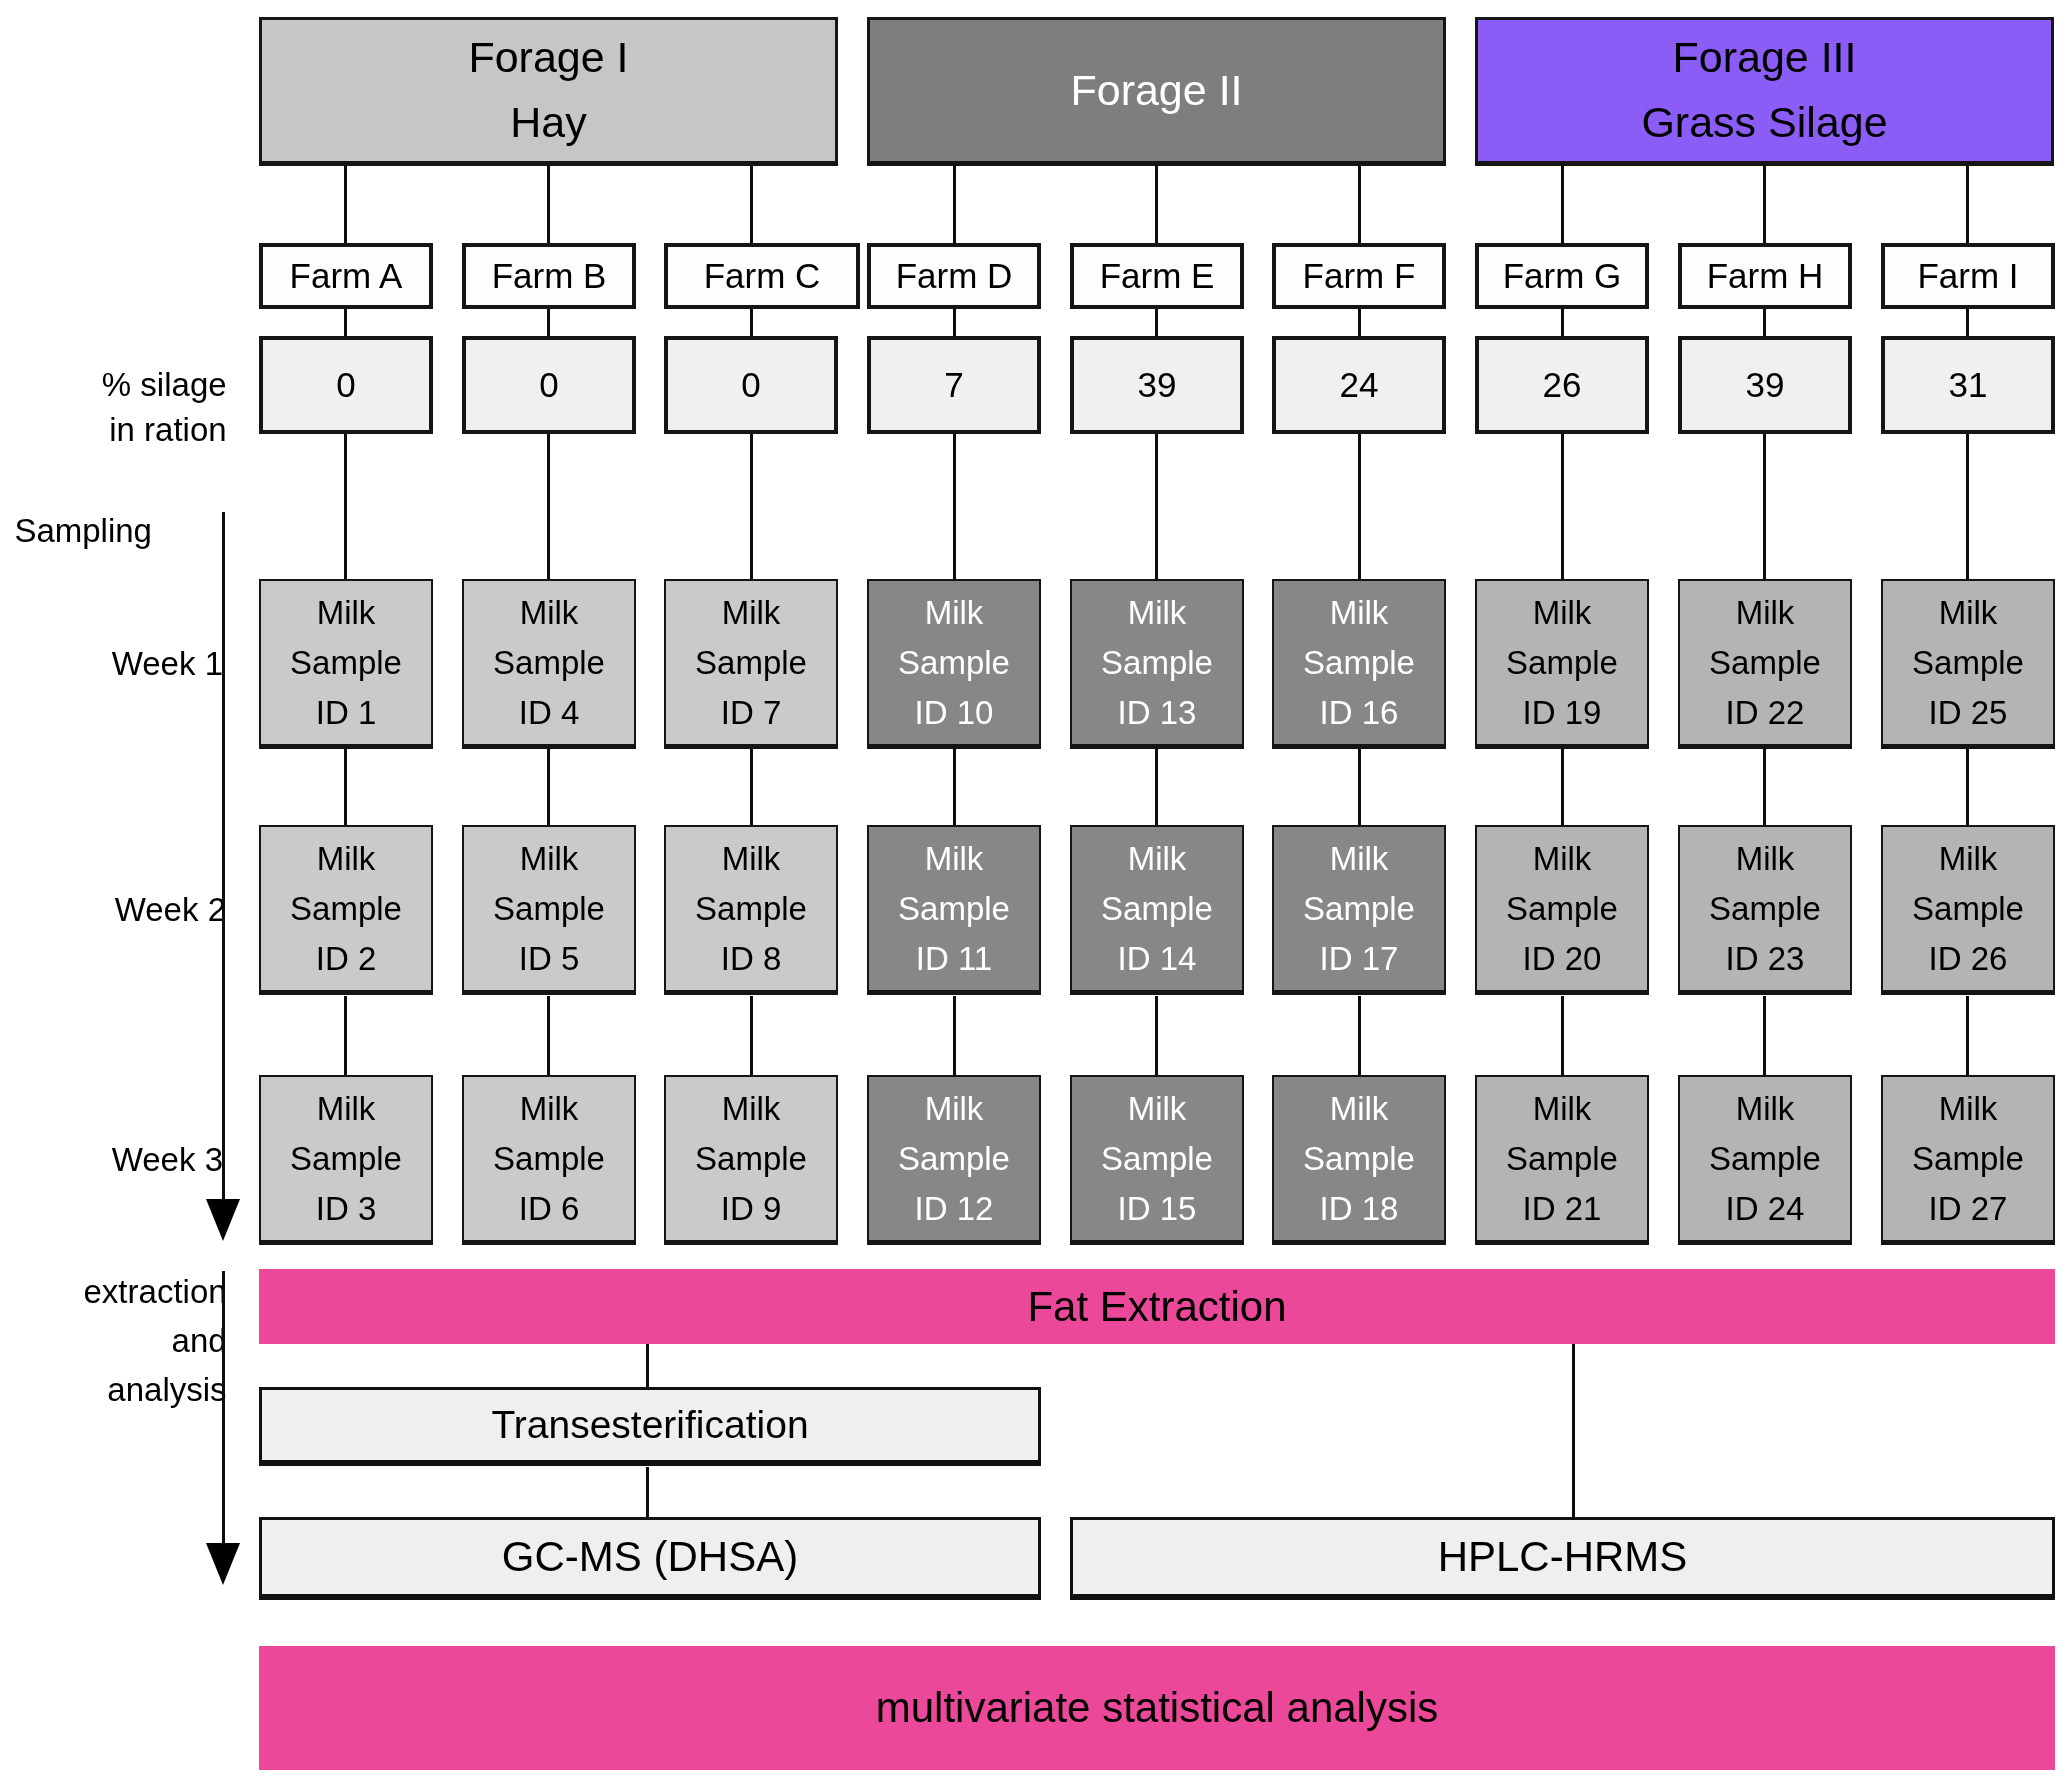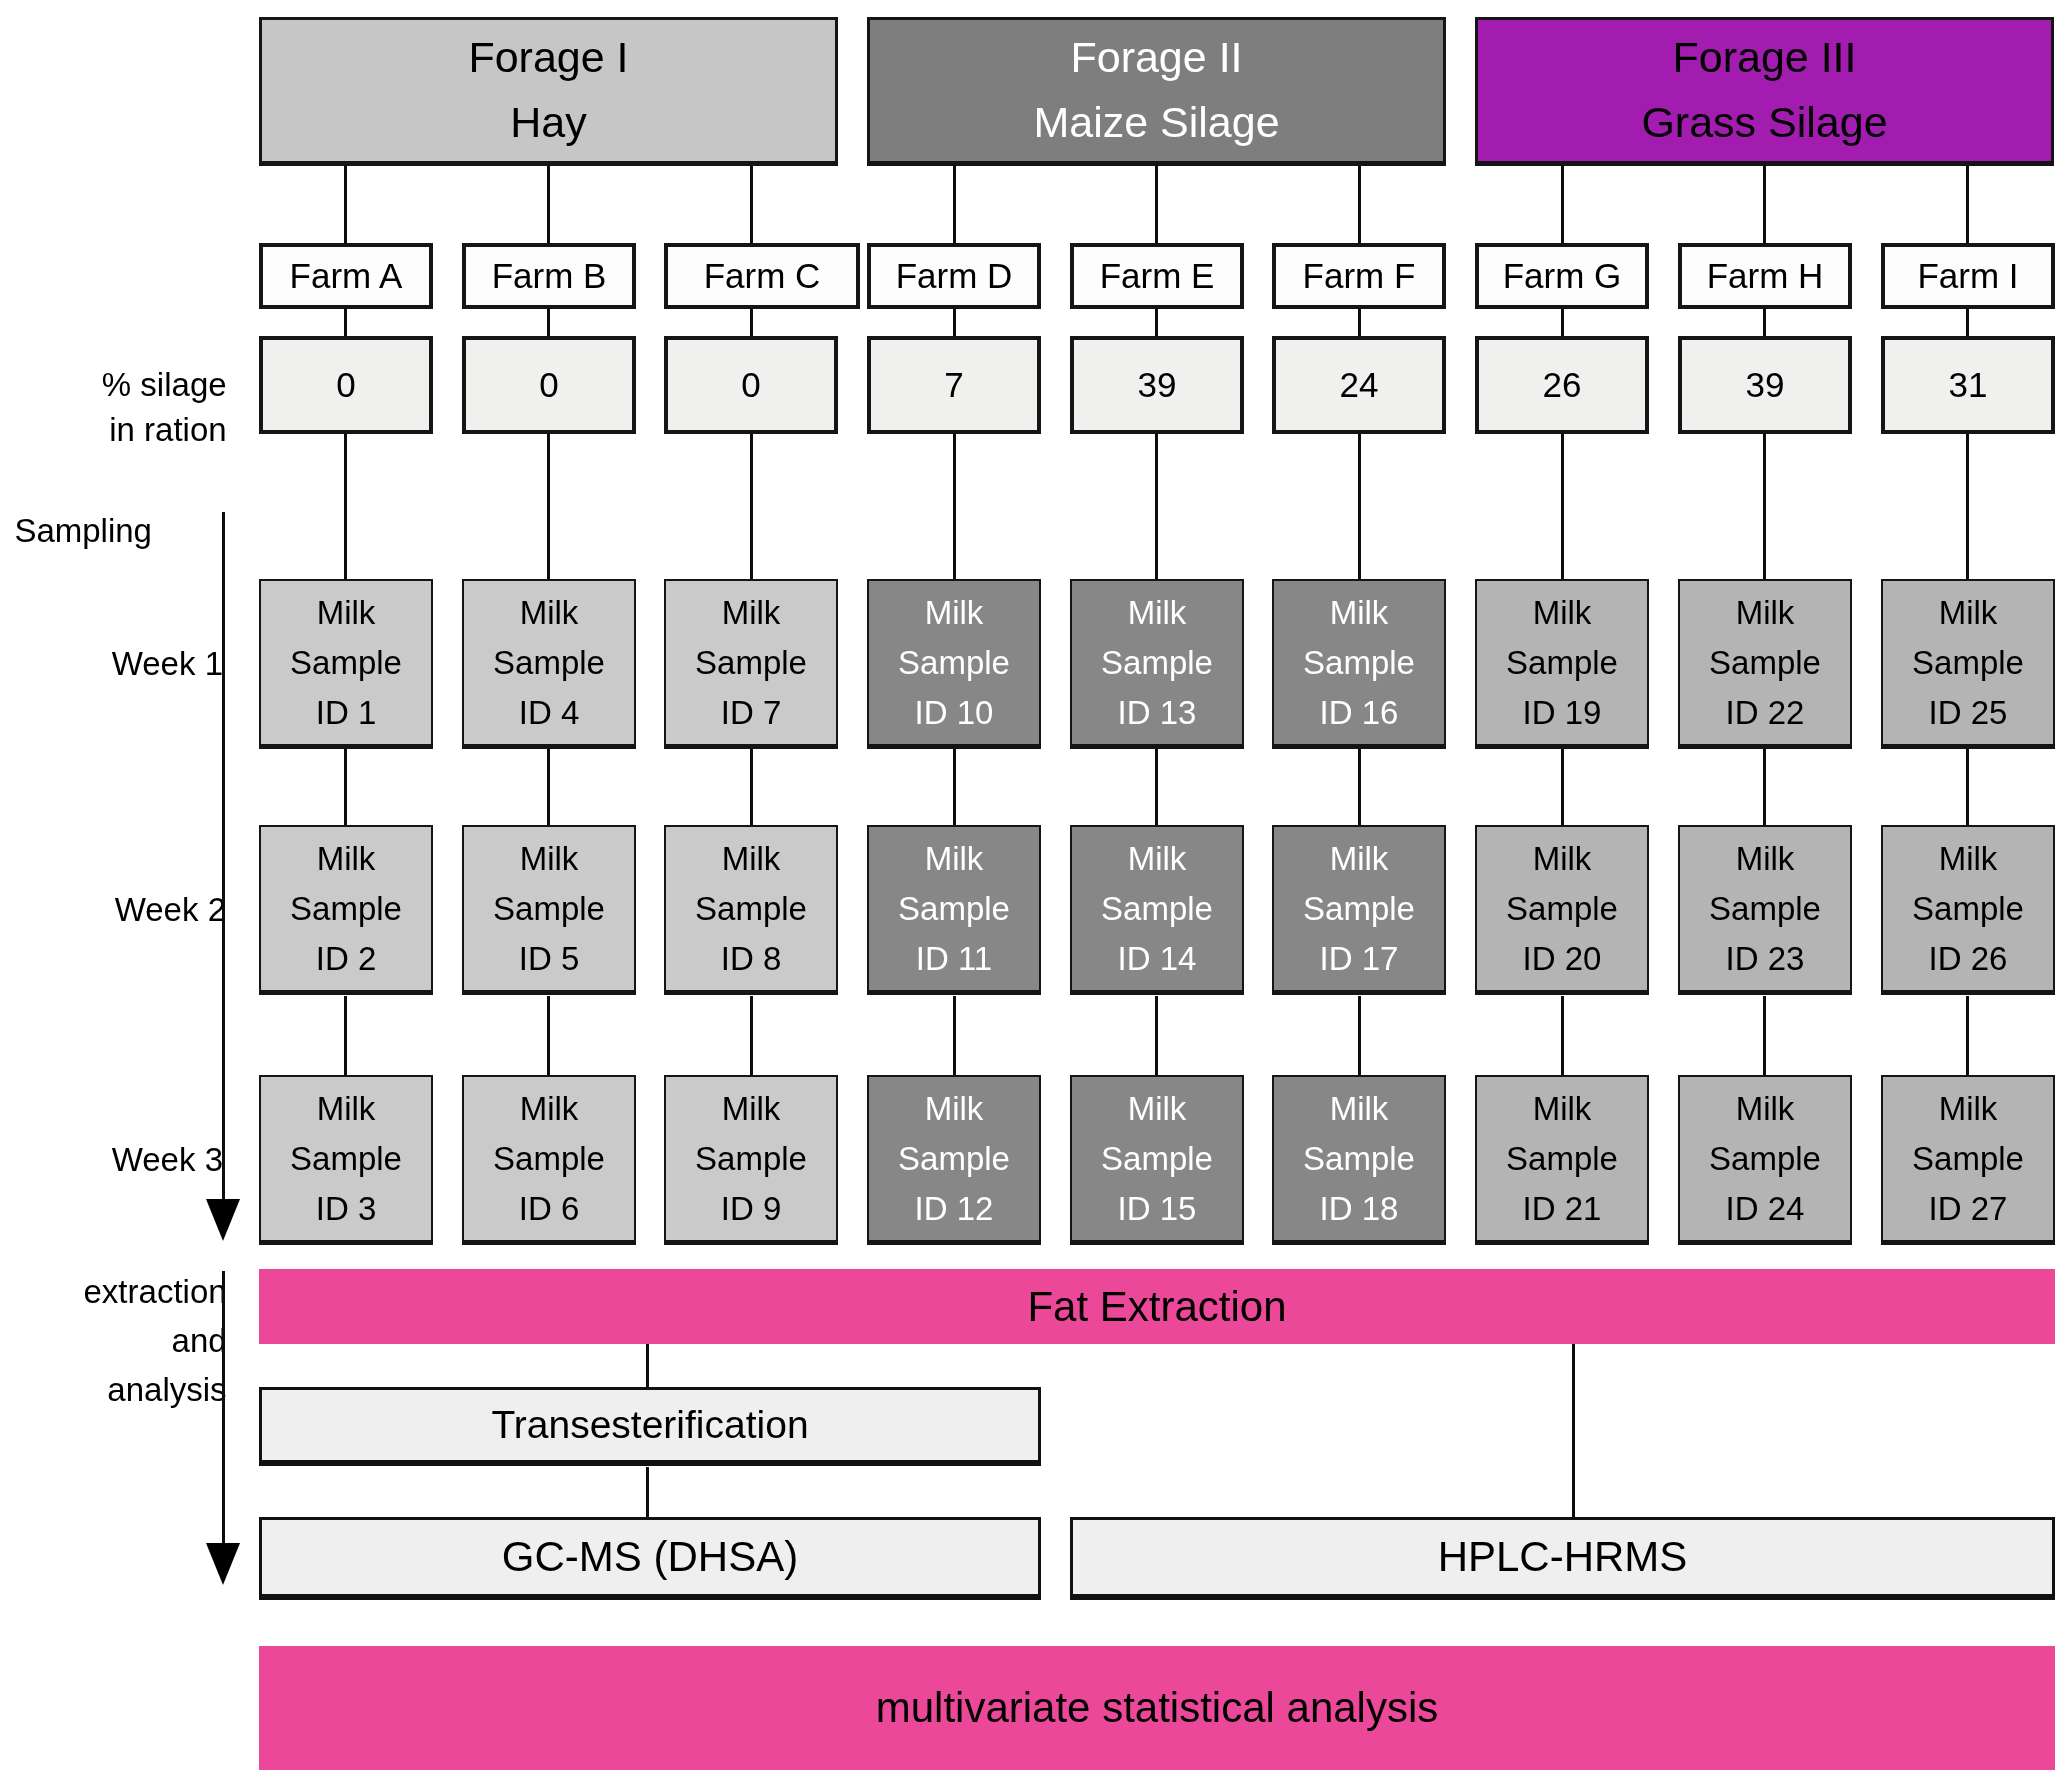--- a/index.html
+++ b/index.html
@@ -115,23 +115,22 @@
   <div class="box proc" style="left:1070px; top:1517px; width:985px; height:83px;">HPLC-HRMS</div>
 
   <div class="box wide" style="left:259px; top:1646px; width:1796px; height:124px;">multivariate statistical analysis</div>
 
 <div class="box header" style="left: 259px; top: 16.5px; width: 579px; height: 149px; background: rgb(198, 198, 198); color: rgb(0, 0, 0);">
       <div>Forage I</div>
       <div>Hay</div>
     </div>
     <div class="box header" style="left: 867px; top: 16.5px; width: 579px; height: 149px; background: rgb(126, 126, 126); color: rgb(255, 255, 255);">
       <div>Forage II</div>
-      <div>Maize Silage</div>
-    </div>
-    <div class="box header" style="left: 1475px; top: 16.5px; width: 579px; height: 149px; background: #a21caf; color: rgb(0, 0, 0);">
+    </div>
+    <div class="box header" style="left: 1475px; top: 16.5px; width: 579px; height: 149px; background: #8b5cf6; color: rgb(0, 0, 0);">
       <div>Forage III</div>
       <div>Grass Silage</div>
     </div>
     <div class="box farm" style="left: 259px; top: 243px; width: 174px; height: 66px;">Farm A</div>
     <div class="box pct" style="left: 259px; top: 336px; width: 174px; height: 98px;">0</div>
     <div class="box milk" style="left: 259px; top: 579px; width: 174px; height: 170px; background: rgb(202, 202, 202); color: rgb(0, 0, 0);">
       <div>Milk</div>
       <div>Sample</div>
       <div>ID 1</div>
     </div>

